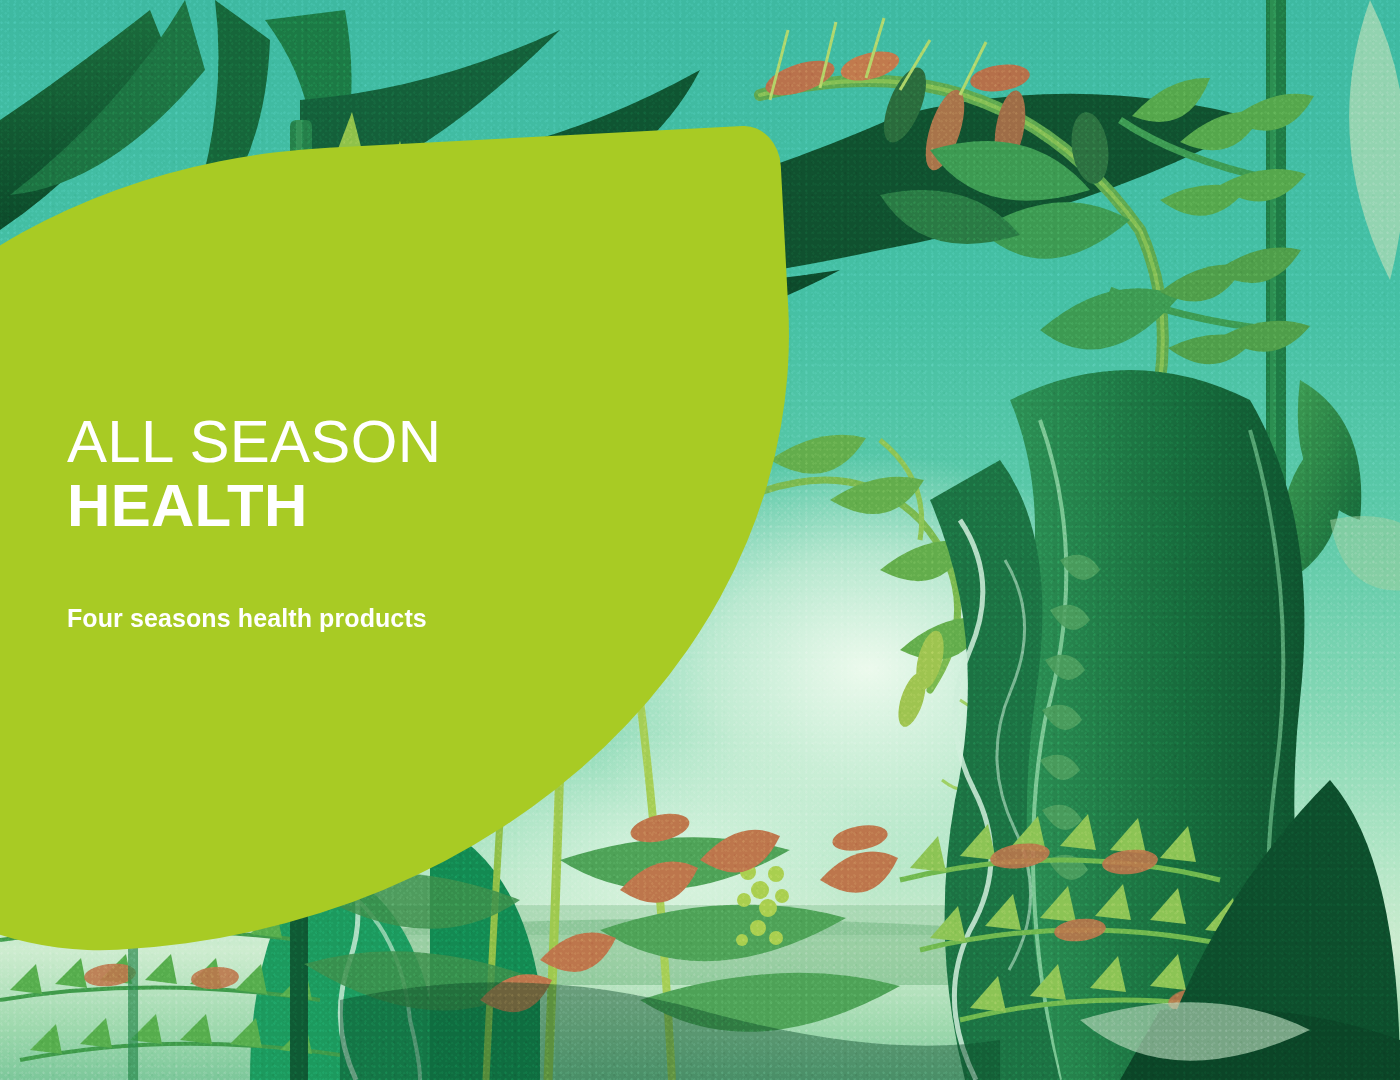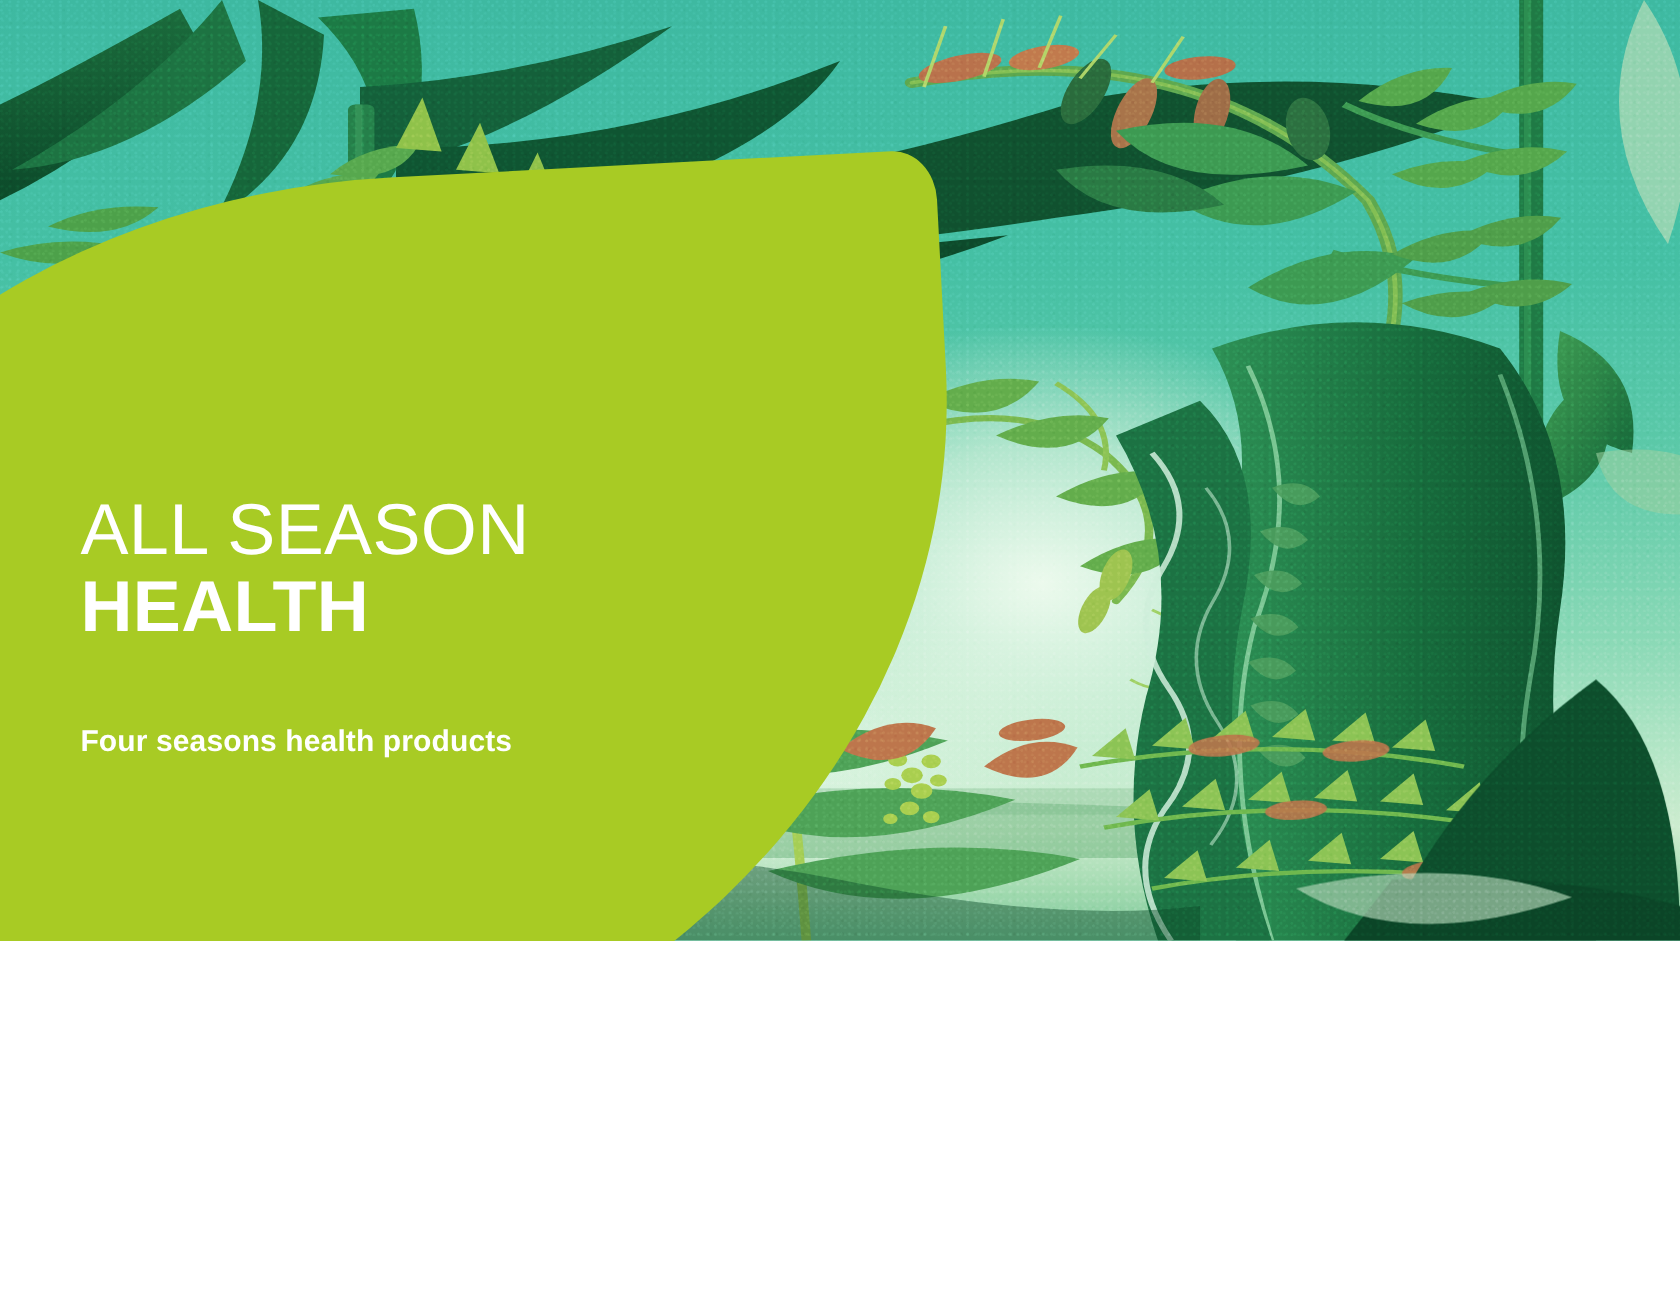--- a/index.html
+++ b/index.html
@@ -3,21 +3,21 @@
 <meta charset="utf-8">
 <style>
   html, body {
     margin: 0;
     padding: 0;
     background: #ffffff;
   }
   #banner {
     position: relative;
     width: 1400px;
-    height: 784px;
+    height: 1080px;
     overflow: hidden;
     font-family: "Liberation Sans", sans-serif;
     background: #44bfa0;
   }
 
   
   .bg-layer {
     position: absolute;
     inset: 0;
     width: 100%;

